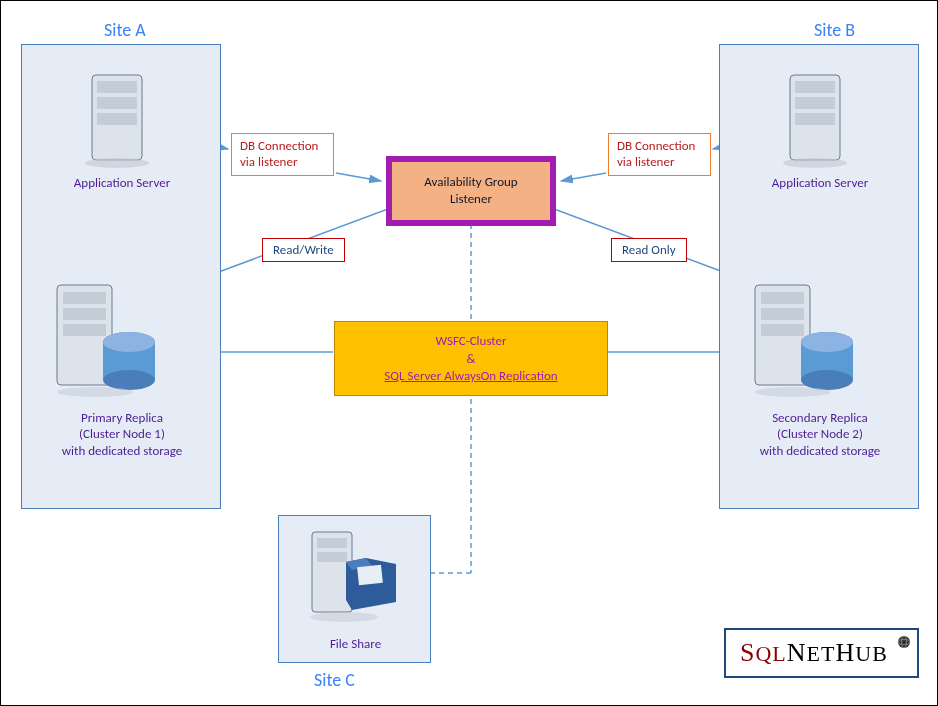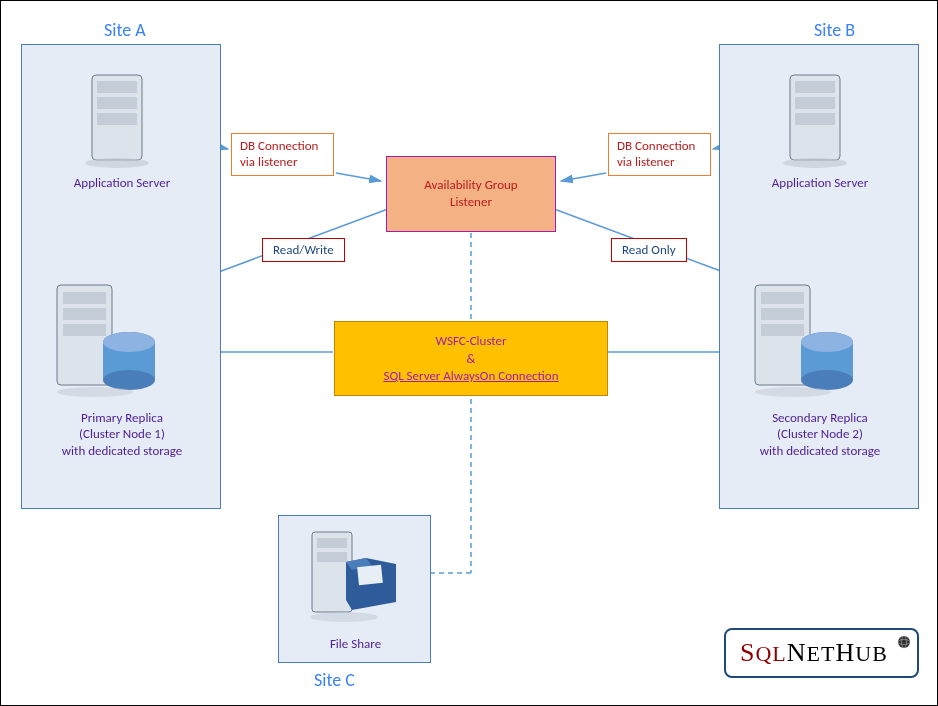--- a/index.html
+++ b/index.html
@@ -35,24 +35,24 @@
       border: 1px solid #ed7d31;
       background: #fff;
       padding: 4px 8px;
       font-size: 13px;
       color: #b91c1c;
       text-align: left;
       line-height: 1.25;
     }
     .ag-listener {
       background: #f4b183;
-      border: 1px solid #a21caf;
-      padding: 20px 18px;
-      font-size: 13px;
-      color: #b91c1c;
+      border: 6px solid #a21caf;
+      padding: 12px 18px;
+      font-size: 13px;
+      color: #0f172a;
       text-align: center;
       line-height: 1.3;
     }
     .rw-box {
       border: 1px solid #c00000;
       background: #fff;
       padding: 3px 10px;
       font-size: 13px;
       color: #1f497d;
       text-align: center;
@@ -208,41 +208,41 @@
     <span>Availability Group</span><br>
     <span>Listener</span>
   </div>
 
   <div class="abs rw-box" style="left:261px; top:237px;">Read/Write</div>
   <div class="abs rw-box" style="left:610px; top:237px;">Read Only</div>
 
   <div class="abs wsfc-box" style="left:333px; top:320px; width:274px;">
     <span>WSFC-Cluster</span><br>
     <span>&amp;</span><br>
-    <span style="text-decoration: underline;">SQL Server AlwaysOn Connection</span>
+    <span style="text-decoration: underline;">SQL Server AlwaysOn Replication</span>
   </div>
 
 
   <div class="abs fs-box" style="left:277px; top:514px; width:153px; height:148px;">
     <div class="abs" style="left:25px; top:8px;">
       <svg class="fs-icon" viewBox="0 0 100 100">
         <rect x="8" y="8" width="40" height="80" rx="3" fill="#dde3ea" stroke="#6a7b8f" stroke-width="1"></rect>
         <rect x="13" y="14" width="30" height="10" fill="#c4cdd7"></rect>
         <rect x="13" y="28" width="30" height="10" fill="#c4cdd7"></rect>
         <path d="M42 38 L62 34 L92 40 L92 78 L48 86 L42 76 Z" fill="#2e5c9a"></path>
         <path d="M42 38 L62 34 L68 42 L48 46 Z" fill="#4a7ebb"></path>
         <rect x="54" y="42" width="24" height="18" fill="#e8eef5" transform="rotate(-6 66 51)"></rect>
         <ellipse cx="40" cy="93" rx="34" ry="5" fill="#c0c8d1" opacity="0.5"></ellipse>
       </svg>
     </div>
     <div class="abs server-label" style="left:0; top:120px; width:153px;">File Share</div>
   </div>
   <div class="abs site-label" style="left:313px; top:668px;">Site C</div>
 
-  <div class="abs logo-box" style="left:723px; top:627px; width:195px;border-radius:8px;">
+  <div class="abs logo-box" style="left:723px; top:627px; width:195px;">
     <span class="logo-text"><span class="logo-red big">S</span><span class="logo-red">QL</span><span class="logo-blk big">N</span><span class="logo-blk">ET</span><span class="logo-blk big">H</span><span class="logo-blk">UB</span></span>
     <span class="abs" style="right:6px; top:4px;">
       <svg width="14" height="14" viewBox="0 0 14 14">
           <circle cx="7" cy="7" r="6" fill="#333"></circle>
           <ellipse cx="7" cy="7" rx="6" ry="2.5" fill="none" stroke="#aaa" stroke-width="0.6"></ellipse>
           <ellipse cx="7" cy="7" rx="2.5" ry="6" fill="none" stroke="#aaa" stroke-width="0.6"></ellipse>
         </svg>
     </span>
   </div>
 

